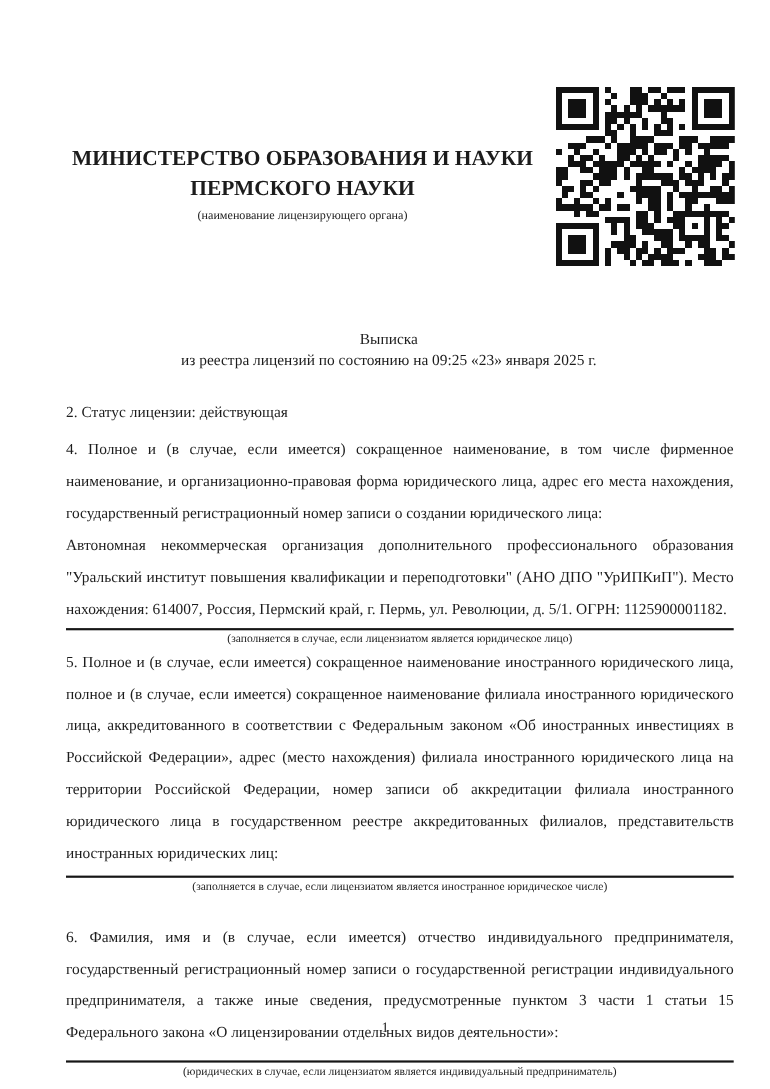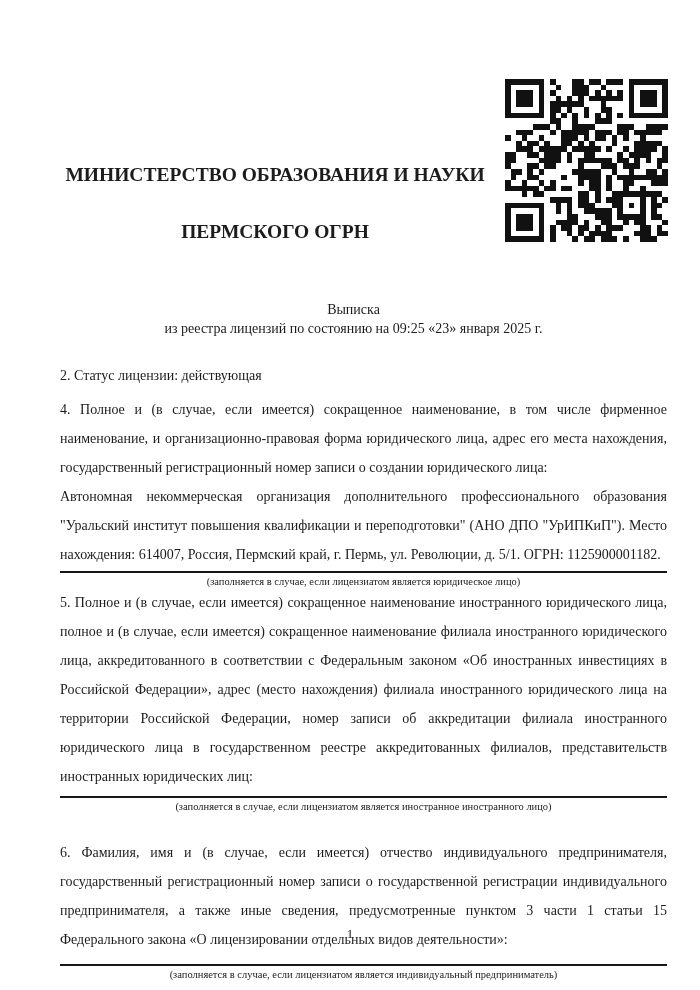--- a/index.html
+++ b/index.html
@@ -12,21 +12,20 @@
     overflow:hidden;
   }
   
   .ministry{
     position:absolute;left:0;top:131px;width:550px;
     text-align:center;
   }
   .ministry-line{
     font-weight:bold;font-size:19.5px;line-height:27px;
     white-space:nowrap;
-    margin-top:30px;
   }
   .ministry-caption{
     font-size:11px;line-height:14px;margin-top:4px;color:#222;
   }
   .qr{
     position:absolute;left:505px;top:79px;width:163px;height:163px;
   }
   .qr svg{display:block;width:163px;height:163px;}
   
   .doc-title{
@@ -59,21 +58,22 @@
     text-align:center;font-size:13px;
   }
 </style>
 </head>
 <body>
 
 <div class="page">
 
   <div class="ministry">
     <div class="ministry-line">МИНИСТЕРСТВО ОБРАЗОВАНИЯ И НАУКИ</div>
-    <div class="ministry-line">ПЕРМСКОГО ОГРН</div>
+    <div class="ministry-line">ПЕРМСКОГО НАУКИ</div>
+    <div class="ministry-caption">(наименование лицензирующего органа)</div>
   </div>
 
   <div class="qr" id="qr">
       <svg viewBox="0 0 29 29" shape-rendering="crispEdges" xmlns="http://www.w3.org/2000/svg">
         <g fill="#111111">
           <rect x="0" y="0" width="1" height="1"></rect>
           <rect x="1" y="0" width="1" height="1"></rect>
           <rect x="2" y="0" width="1" height="1"></rect>
           <rect x="3" y="0" width="1" height="1"></rect>
           <rect x="4" y="0" width="1" height="1"></rect>
@@ -537,23 +537,23 @@
 
 
     <div class="para mt-i4">4. Полное и (в случае, если имеется) сокращенное наименование, в том числе фирменное наименование, и организационно-правовая форма юридического лица, адрес его места нахождения, государственный регистрационный номер записи о создании юридического лица:</div>
     <div class="value-block">
       <div class="para">Автономная некоммерческая организация дополнительного профессионального образования "Уральский институт повышения квалификации и переподготовки" (АНО ДПО "УрИПКиП"). Место нахождения: 614007, Россия, Пермский край, г. Пермь, ул. Революции, д. 5/1. ОГРН: 1125900001182.</div>
     </div>
     <div class="caption">(заполняется в случае, если лицензиатом является юридическое лицо)</div>
 
     <div class="para mt-i5">5. Полное и (в случае, если имеется) сокращенное наименование иностранного юридического лица, полное и (в случае, если имеется) сокращенное наименование филиала иностранного юридического лица, аккредитованного в соответствии с Федеральным законом «Об иностранных инвестициях в Российской Федерации», адрес (место нахождения) филиала иностранного юридического лица на территории Российской Федерации, номер записи об аккредитации филиала иностранного юридического лица в государственном реестре аккредитованных филиалов, представительств иностранных юридических лиц:</div>
     <div class="rule mt-rule5"></div>
-    <div class="caption">(заполняется в случае, если лицензиатом является иностранное иностранного лицо)</div>
+    <div class="caption">(заполняется в случае, если лицензиатом является иностранное юридическое числе)</div>
 
     <div class="para mt-i6">6. Фамилия, имя и (в случае, если имеется) отчество индивидуального предпринимателя, государственный регистрационный номер записи о государственной регистрации индивидуального предпринимателя, а также иные сведения, предусмотренные пунктом 3 части 1 статьи 15 Федерального закона «О лицензировании отдельных видов деятельности»:</div>
     <div class="rule mt-rule6"></div>
-    <div class="caption">(заполняется в случае, если лицензиатом является индивидуальный предприниматель)</div>
+    <div class="caption">(юридических в случае, если лицензиатом является индивидуальный предприниматель)</div>
 
     <div class="item-line mt-i7">7. Идентификационный номер налогоплательщика: 5904988880</div>
   </div>
 
   <div class="page-number">1</div>
 </div>
 
 </body></html>

